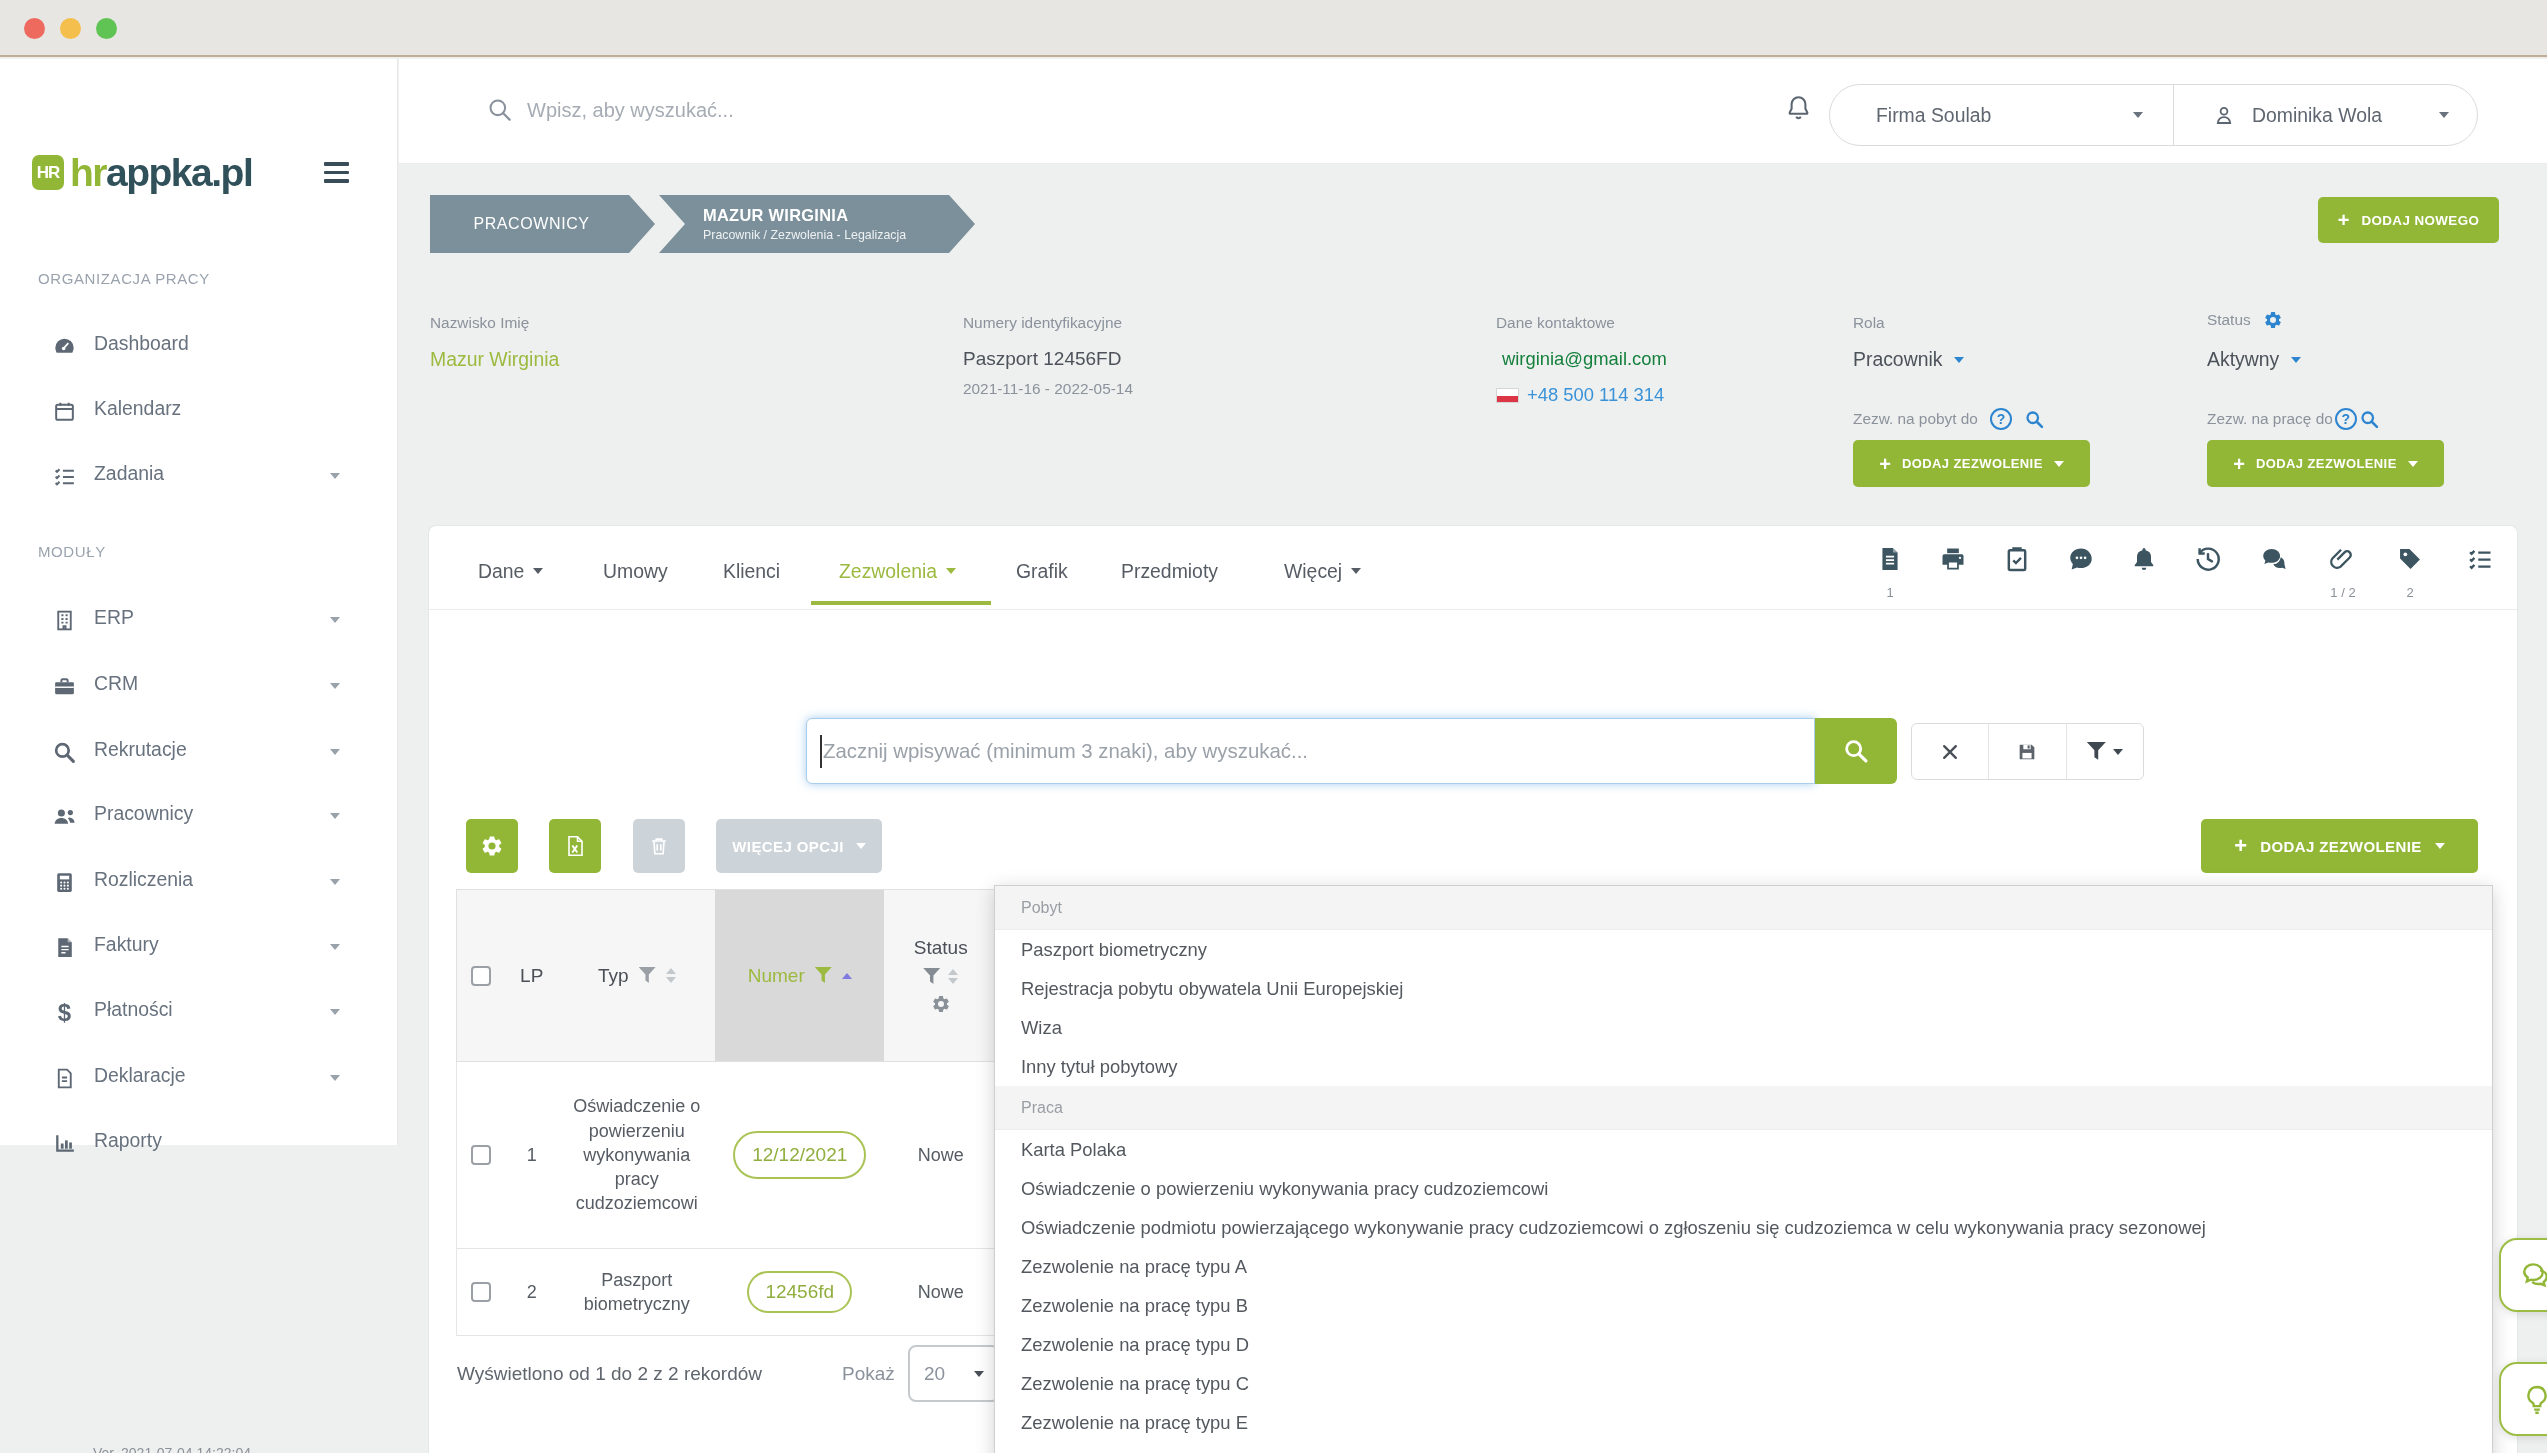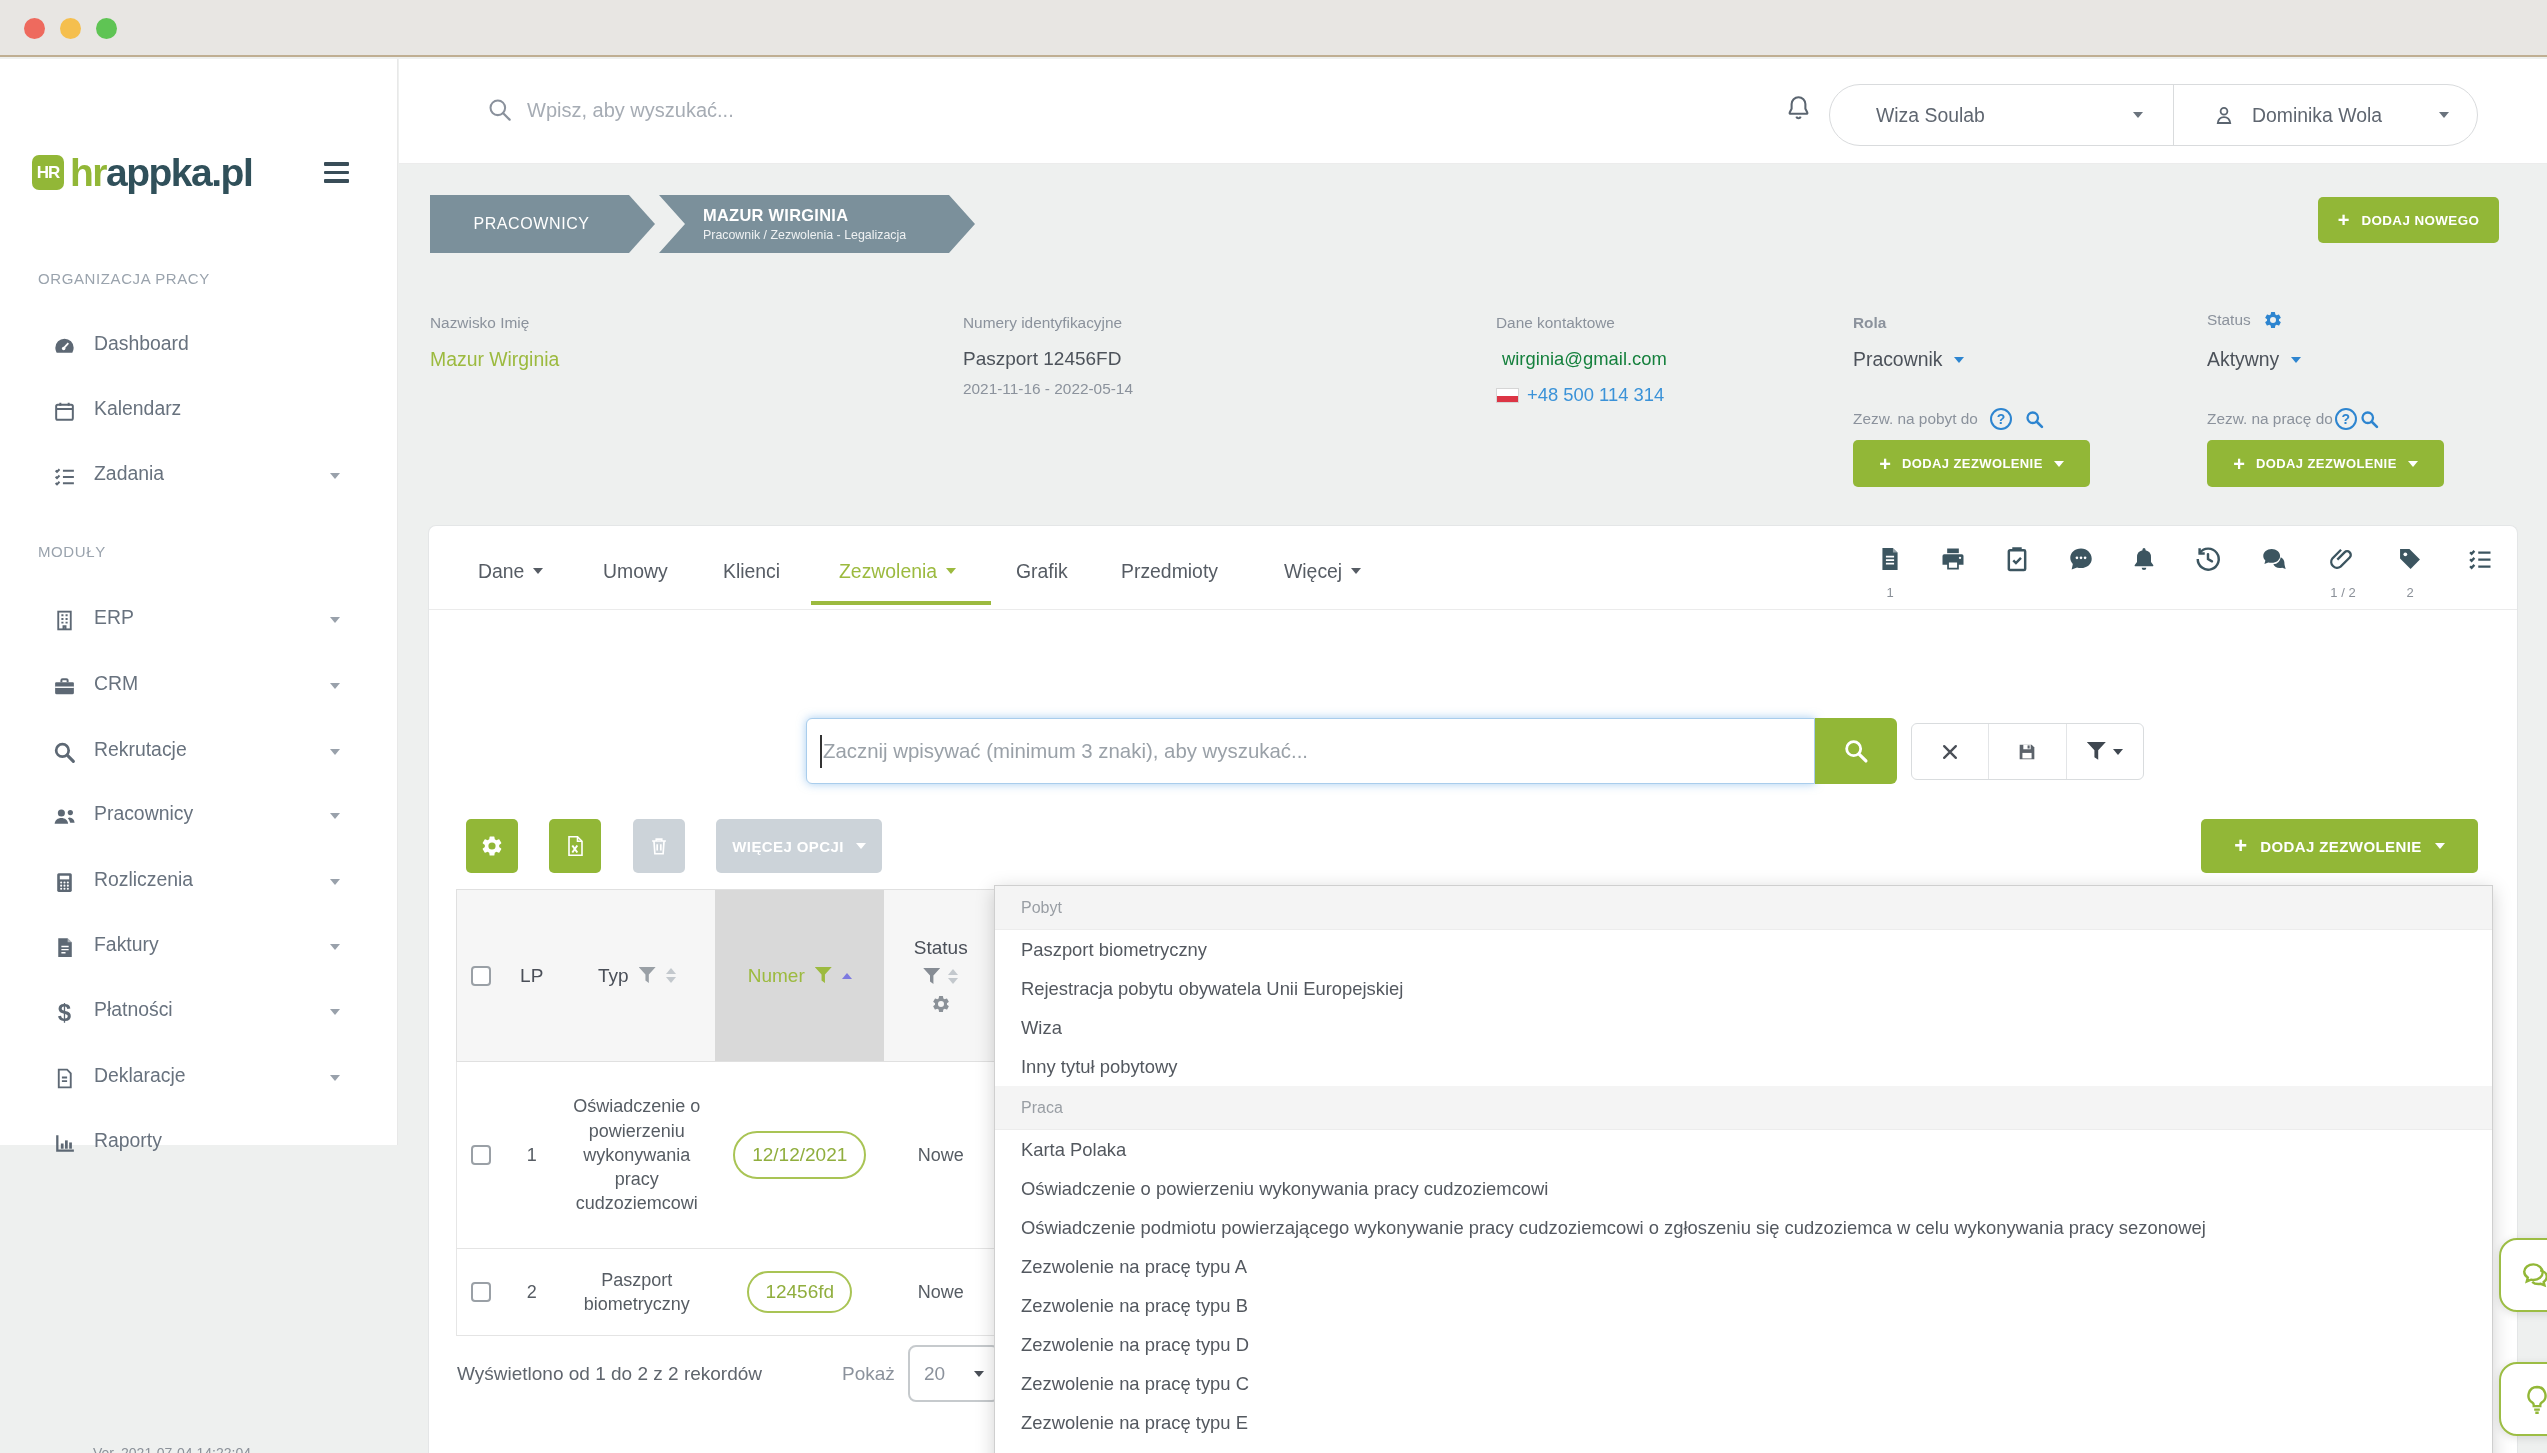--- a/index.html
+++ b/index.html
@@ -249,21 +249,21 @@
   </div>
   <input class="abs tb-input" style="left: 525px; top: 88px; height: 44px;" placeholder="Wpisz, aby wyszukać...">
   <div class="abs" style="left:1784px;top:93px;width:29px;height:29px;color:#5b6570;">
     <svg viewBox="0 0 24 24" style="width:100%;height:100%;" fill="none" stroke="currentColor" stroke-width="1.7">
         <path d="M12 3.5a5.7 5.7 0 0 0-5.7 5.7v3.9l-1.6 3c-.3.5.1 1.1.7 1.1h13.2c.6 0 1-.6.7-1.1l-1.6-3V9.2A5.7 5.7 0 0 0 12 3.5z"></path>
         <path d="M10.2 19.6a1.9 1.9 0 0 0 3.6 0"></path>
       </svg>
   </div>
   <div class="abs tb-pill">
     <div class="tb-half" style="width:344px;padding-left:46px;border-right:1px solid #d9dbdd;">
-      <span style="font-size:19.4px;color:#5f6670;">Wiza Soulab</span>
+      <span style="font-size:19.4px;color:#5f6670;">Firma Soulab</span>
       <span class="caret-sm" style="margin-left:auto;margin-right:30px;color:#6a737d;"></span>
     </div>
     <div class="tb-half" style="flex:1;padding-left:38px;">
       <span style="width:24px;height:24px;color:#5b6570;margin-right:16px;">
         <svg viewBox="0 0 24 24" style="width:24px;height:24px;" fill="none" stroke="currentColor" stroke-width="1.8">
             <circle cx="12" cy="8.3" r="3.4"></circle>
             <path d="M5.8 20c.5-3.9 3-5.9 6.2-5.9s5.7 2 6.2 5.9z"></path>
           </svg>
       </span>
       <span style="font-size:19.4px;color:#5f6670;">Dominika Wola</span>
@@ -290,21 +290,21 @@
   <div class="abs val" style="left:963px;top:348px;">Paszport 12456FD</div>
   <div class="abs" style="left:963px;top:380px;font-size:15.4px;color:#8b929c;">2021-11-16 - 2022-05-14</div>
 
   <div class="abs lbl" style="left:1496px;top:314px;">Dane kontaktowe</div>
   <div class="abs" style="left:1502px;top:348px;font-size:18.4px;color:#15803d;cursor:pointer;">wirginia@gmail.com</div>
   <div class="abs flex" style="left:1496px;top:384px;gap:8px;">
     <span class="flag"></span>
     <span style="font-size:18.4px;color:#3a92d8;">+48 500 114 314</span>
   </div>
 
-  <div class="abs lbl" style="left:1853px;top:314px;font-weight:bold;">Rola</div>
+  <div class="abs lbl" style="left:1853px;top:314px;">Rola</div>
   <div class="abs flex" style="left:1853px;top:348px;gap:12px;cursor:pointer;">
     <span class="val" style="font-size:19.4px;">Pracownik</span>
     <span class="caret-sm" style="color:#2d85d0;"></span>
   </div>
   <div class="abs flex" style="left:1853px;top:408px;gap:12px;">
     <span class="lbl">Zezw. na pobyt do</span>
     <span class="qmark">?</span>
     <span style="width:21px;height:21px;color:#2d85d0;">
       <svg viewBox="0 0 24 24" style="width:100%;height:100%;">
           <circle cx="10" cy="10" r="6" fill="none" stroke="currentColor" stroke-width="2.6"></circle>

